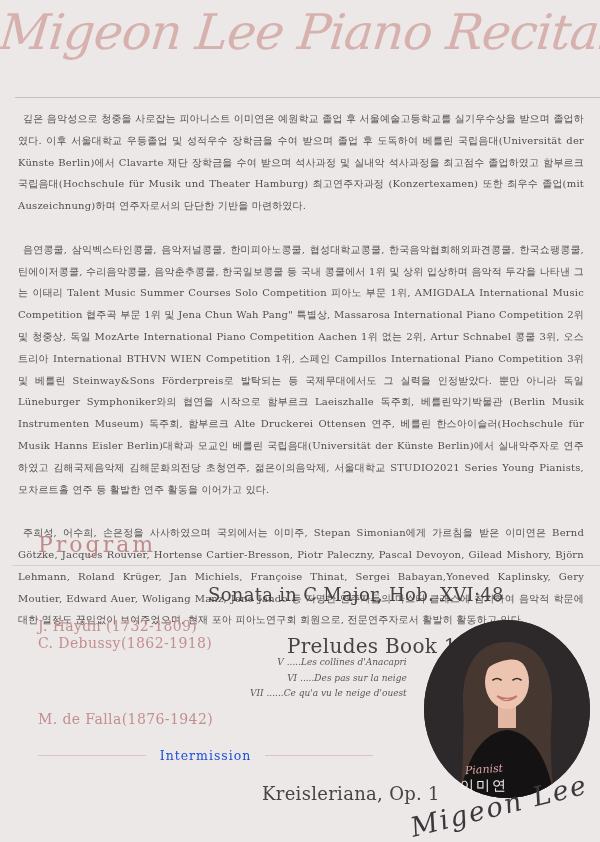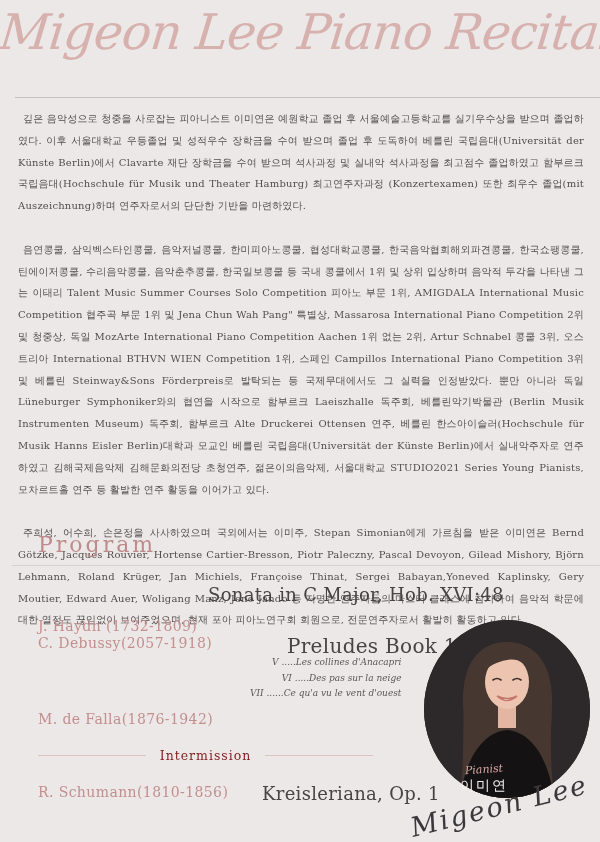--- a/index.html
+++ b/index.html
@@ -54,21 +54,21 @@
   }
   .movements {
     position:absolute; left:250px; top:655px;
     font-size:9px; line-height:15.5px; color:#5a5756;
     font-style:italic;
   }
   .movements div { white-space:nowrap;text-align:right; }
   .intermission {
     position:absolute; top:748px; left:38px; width:335px;
     display:flex; align-items:center;
-    color:#7f1d1d; font-size:12.5px; letter-spacing:1px;
+    color:#1d4ed8; font-size:12.5px; letter-spacing:1px;
   }
   .intermission .line { flex:1; border-top:1px solid #dcc2c1; }
   .intermission .label { padding:0 14px; white-space:nowrap; }
   
   .photo-oval {
     position:absolute; left:424px; top:620px; width:166px; height:178px;
     border-radius:50%;
     background:#2d292a;
     overflow:hidden;
   }
@@ -106,37 +106,36 @@
     <p>음연콩쿨, 삼익벡스타인콩쿨, 음악저널콩쿨, 한미피아노콩쿨, 협성대학교콩쿨, 한국음악협회해외파견콩쿨, 한국쇼팽콩쿨, 틴에이저콩쿨, 수리음악콩쿨, 음악춘추콩쿨, 한국일보콩쿨 등 국내 콩쿨에서 1위 및 상위 입상하며 음악적 두각을 나타낸 그는 이태리 Talent Music Summer Courses Solo Competition 피아노 부문 1위, AMIGDALA International Music Competition 협주곡 부문 1위 및 Jena Chun Wah Pang" 특별상, Massarosa International Piano Competition 2위 및 청중상, 독일 MozArte International Piano Competition Aachen 1위 없는 2위, Artur Schnabel 콩쿨 3위, 오스트리아 International BTHVN WIEN Competition 1위, 스페인 Campillos International Piano Competition 3위 및 베를린 Steinway&amp;Sons Förderpreis로 발탁되는 등 국제무대에서도 그 실력을 인정받았다. 뿐만 아니라 독일 Lüneburger Symphoniker와의 협연을 시작으로 함부르크 Laeiszhalle 독주회, 베를린악기박물관 (Berlin Musik Instrumenten Museum) 독주회, 함부르크 Alte Druckerei Ottensen 연주, 베를린 한스아이슬러(Hochschule für Musik Hanns Eisler Berlin)대학과 모교인 베를린 국립음대(Universität der Künste Berlin)에서 실내악주자로 연주하였고 김해국제음악제 김해문화의전당 초청연주, 젊은이의음악제, 서울대학교 STUDIO2021 Series Young Pianists, 모차르트홀 연주 등 활발한 연주 활동을 이어가고 있다.</p>
     <p>주희성, 어수희, 손은정을 사사하였으며 국외에서는 이미주, Stepan Simonian에게 가르침을 받은 이미연은 Bernd Götzke, Jacques Rouvier, Hortense Cartier-Bresson, Piotr Paleczny, Pascal Devoyon, Gilead Mishory, Björn Lehmann, Roland Krüger, Jan Michiels, Françoise Thinat, Sergei Babayan,Yoneved Kaplinsky, Gery Moutier, Edward Auer, Woligang Manz, Jeno Jando 등 저명한 연주자들의 마스터 클래스에 참가하여 음악적 학문에 대한 열정도 끊임없이 보여주었으며, 현재 포아 피아노연구회 회원으로, 전문연주자로서 활발히 활동하고 있다.</p>
   </div>
 
   <div class="program-heading">Program</div>
   <div class="program-rule"></div>
 
   <div class="composer" style="top:618px;">J. Haydn (1732-1809)</div>
   <div class="work" style="top:584px; left:208px;">Sonata in C Major, Hob. XVI:48</div>
 
-  <div class="composer" style="top:635px;">C. Debussy(2057-1918)</div>
+  <div class="composer" style="top:635px;">C. Debussy(1862-1918)</div>
   <div class="work" style="top:634px; left:287px; font-size:20px;">Preludes Book 1</div>
   <div class="movements">
     <div>V .....Les collines d'Anacapri</div>
     <div>VI .....Des pas sur la neige</div>
-    <div>VII ......Ce qu'a vu le vent d'ouest</div>
+    <div>VII ......Ce qu'a vu le neige d'ouest</div>
   </div>
 
   <div class="composer" style="top:711px;">M. de Falla(1876-1942)</div>
 
   <div class="intermission">
     <span class="line"></span>
     <span class="label">Intermission</span>
     <span class="line"></span>
   </div>
 
-  <div class="composer" style="top:784px;">R. Schumann(1810-1856)</div>
   <div class="work" style="top:783px; left:262px;">Kreisleriana, Op. 1</div>
 
   <div class="photo-oval">
     <svg width="166" height="178" viewBox="0 0 166 178">
       <rect x="0" y="0" width="166" height="178" fill="#2d292a"></rect>
 
       <path d="M83,22 C52,22 38,48 39,84 C40,118 46,150 40,178 L128,178 C122,148 128,116 128,84 C129,48 114,22 83,22 Z" fill="#463730"></path>
 
       <rect x="74" y="86" width="18" height="22" fill="#e2b6a1"></rect>
 

